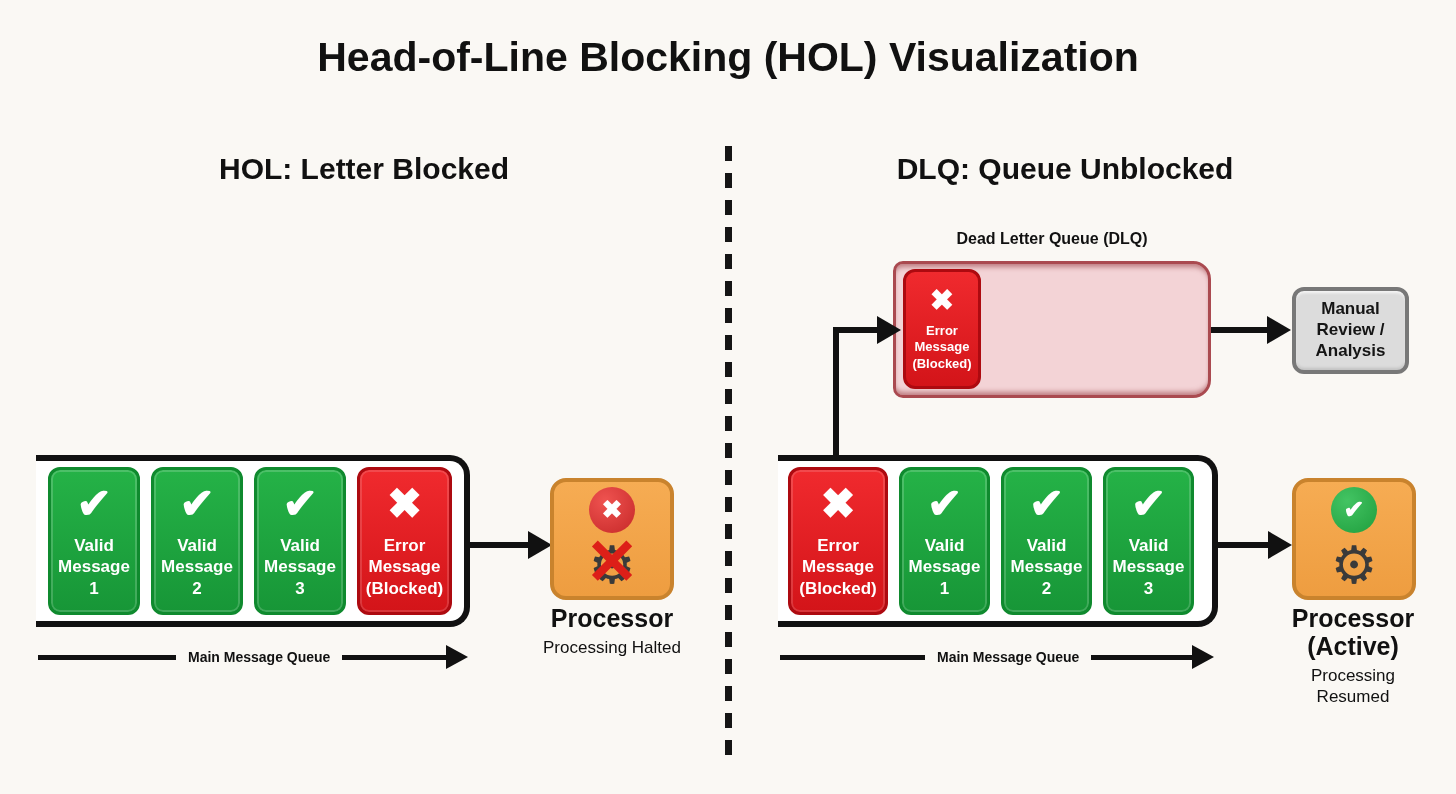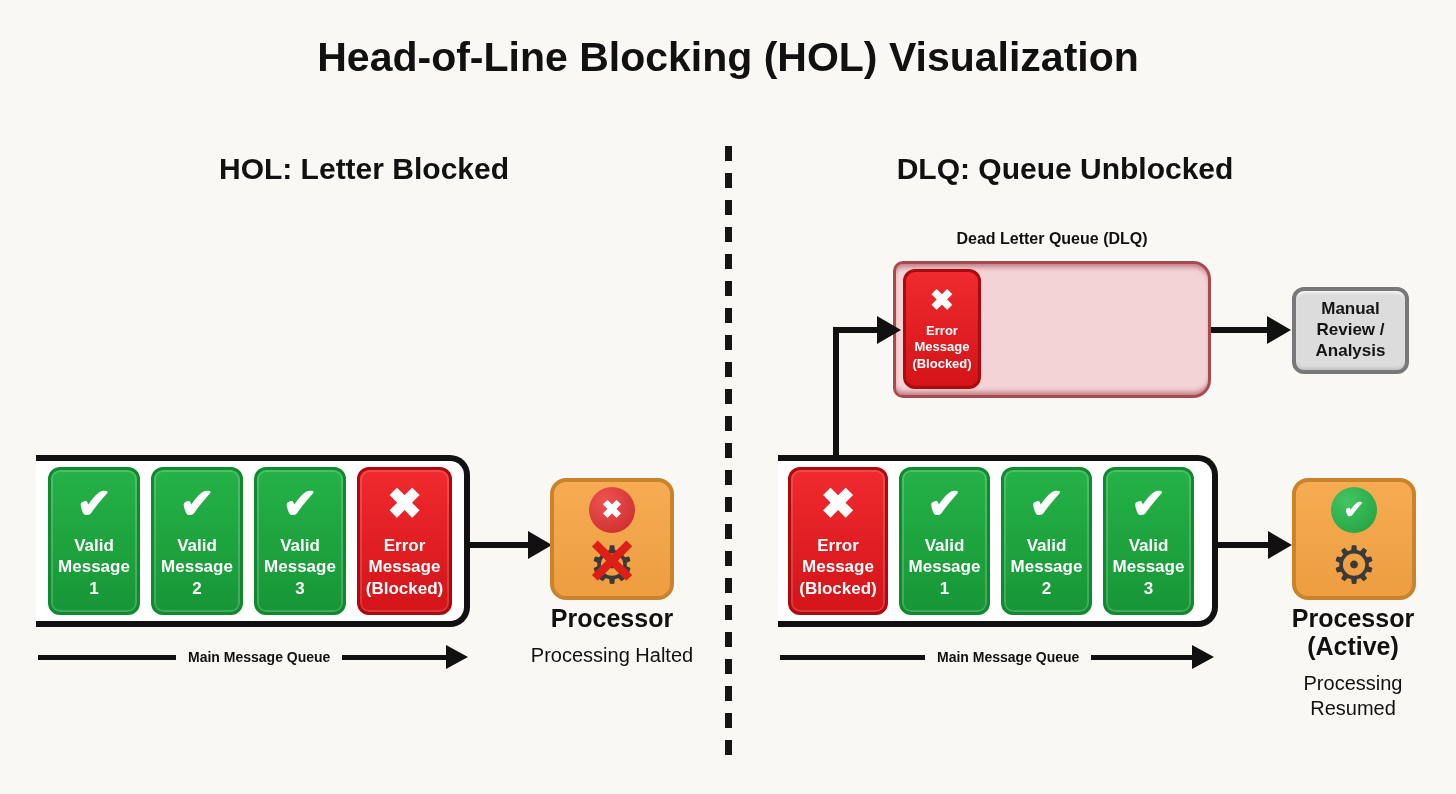--- a/index.html
+++ b/index.html
@@ -51,21 +51,21 @@
                    justify-content:center; color:#fff; font-size:25px; font-weight:bold; line-height:1; }
   .red-circle   { background:radial-gradient(circle at 35% 30%, #ef5350, #c62828); }
   .green-circle { background:radial-gradient(circle at 35% 30%, #43c463, #1f9e3d); }
   .gear-wrap { position:relative; height:54px; display:flex; align-items:center; justify-content:center; }
   .gear   { font-size:52px; line-height:1; color:#3a3a3a; }
   .gear-x { position:absolute; left:50%; top:50%; transform:translate(-50%,-54%);
             font-size:64px; font-weight:bold; color:#dd1f18; line-height:1; }
 
   .proc-label { position:absolute; text-align:center; color:#111; }
   .proc-name    { font-size:25px; font-weight:bold; line-height:1.12; }
-  .proc-caption { font-size:20px; margin-top:11px; line-height:1.25; }
+  .proc-caption { font-size:17px; margin-top:5px; line-height:1.25; }
   .proc-caption.narrow { width:100px; margin-left:auto; margin-right:auto; }
 
   
   .dlq-label { position:absolute; left:893px; top:230px; width:318px; text-align:center;
                font-size:16px; font-weight:bold; color:#111; }
   .dlq-box { position:absolute; left:893px; top:261px; width:318px; height:137px;
              background:#f3d3d6; border:3px solid #aa4a50; border-radius:10px 18px 18px 10px;
              box-shadow:inset 0 6px 5px -3px rgba(140,40,45,.5), inset 0 -6px 5px -3px rgba(140,40,45,.5); }
   .dlq-card { position:absolute; left:903px; top:269px; width:78px; height:120px; border-radius:12px;
               background:linear-gradient(180deg,#f02a2e,#d31419); border:3px solid #ad0a10;

